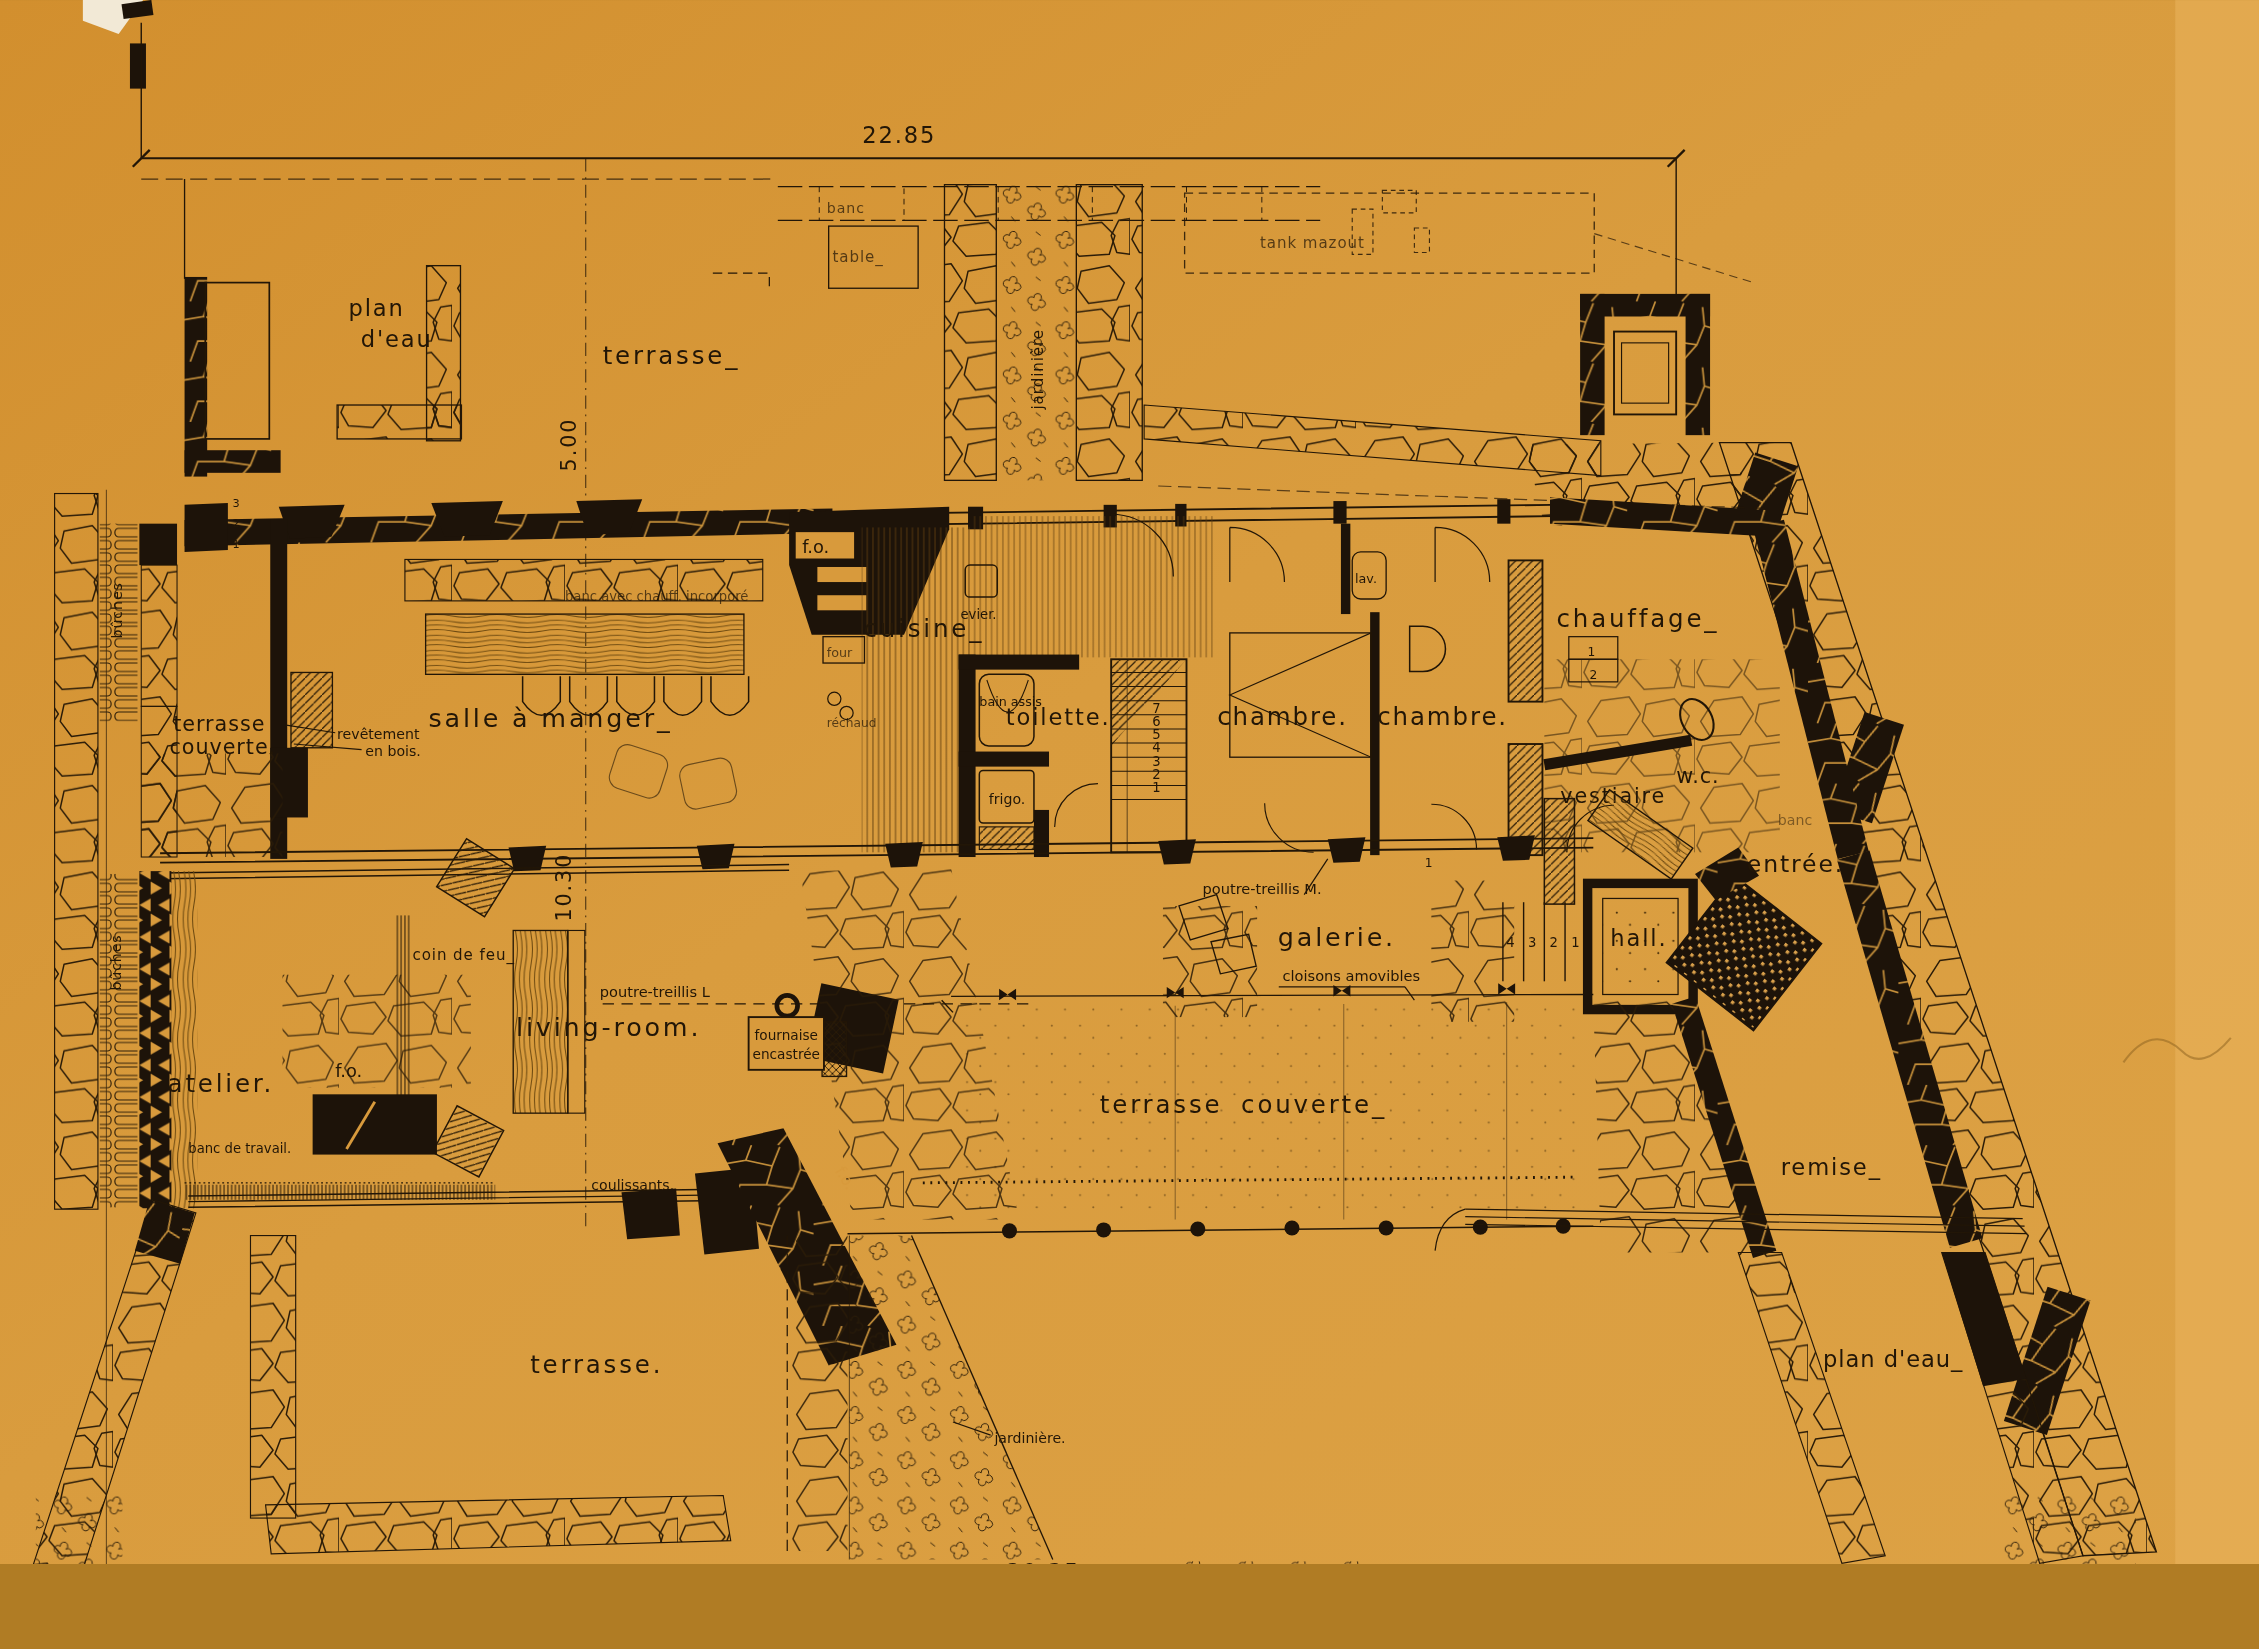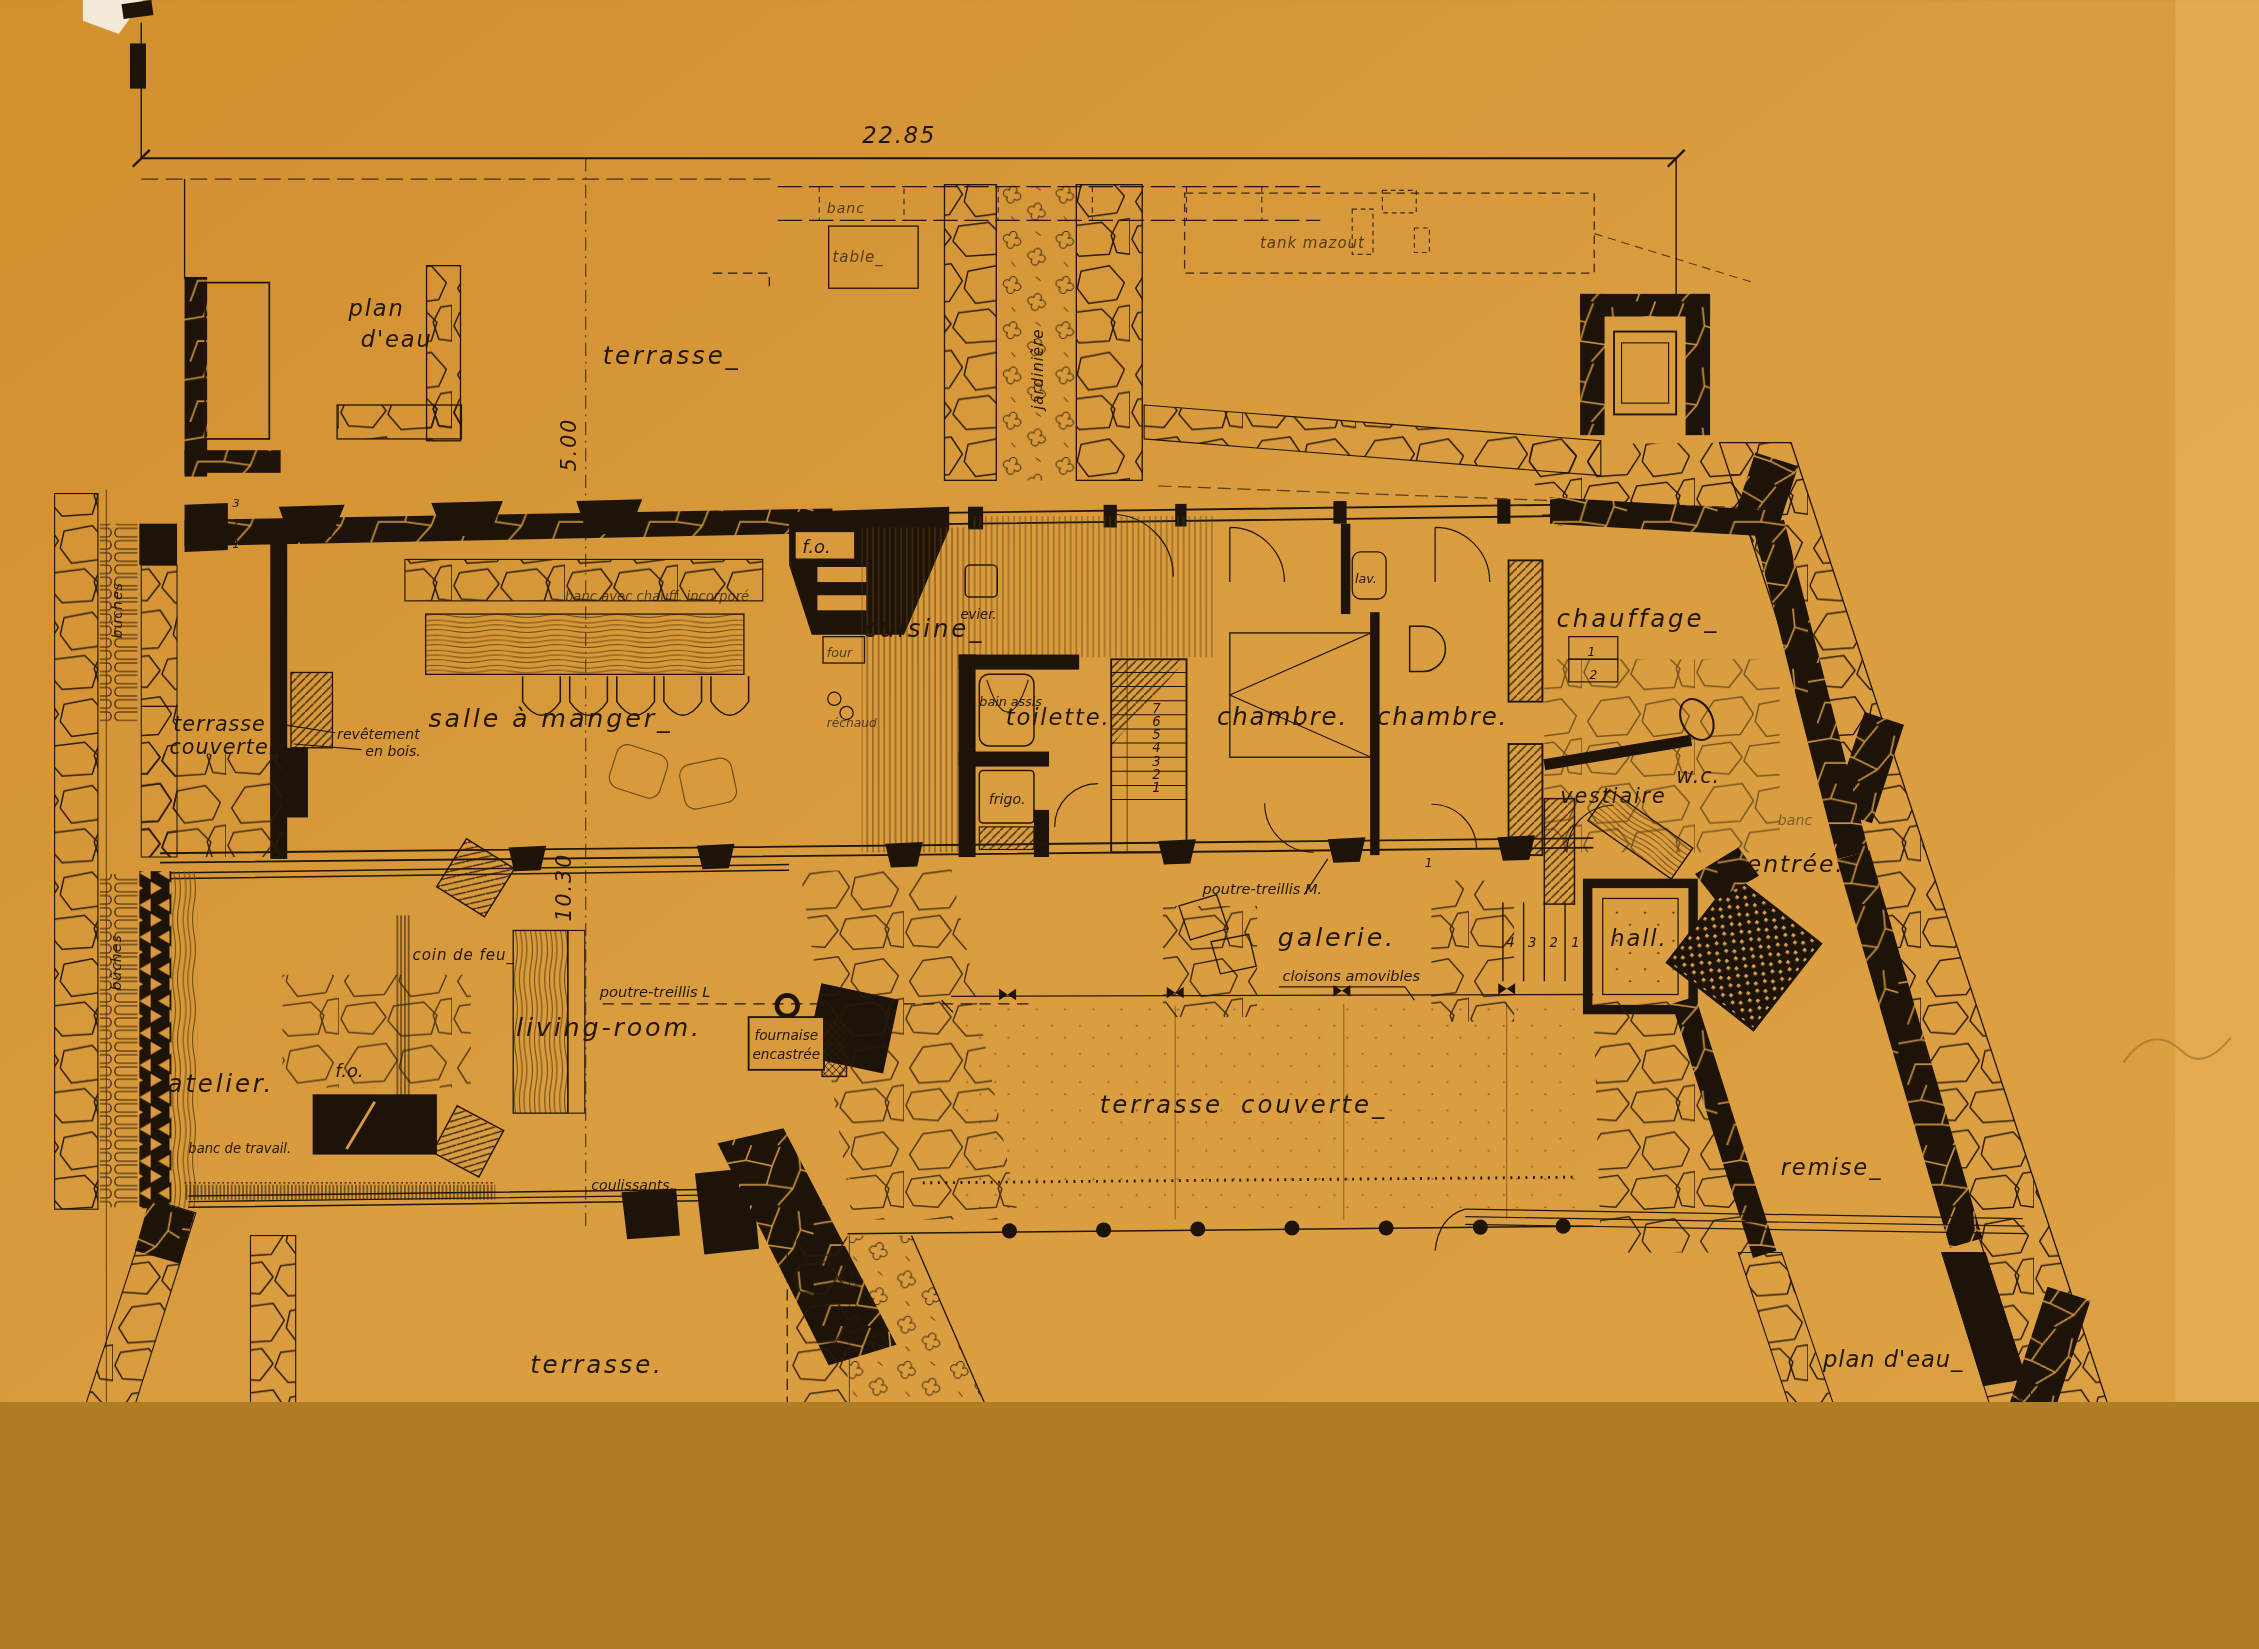--- a/index.html
+++ b/index.html
@@ -1,16 +1,16 @@
 <!DOCTYPE html>
 <html style="font-size:15px"><head>
 <meta charset="utf-8">
 <style>
   html,body{margin:0;padding:0;background:#b07c24;}
-  .sheet{position:relative;width:2260px;height:1402px;overflow:hidden;font-style:italic;}
+  .sheet{position:relative;width:2260px;height:1564px;overflow:hidden;}
   svg{display:block;}
   .t{font-family:"DejaVu Sans","Liberation Sans",sans-serif;fill:#221607;}
   .ls3{letter-spacing:3px;}
   .ls2{letter-spacing:2px;}
   .ls1{letter-spacing:1px;}
   .faint{opacity:.72;}
   .vfaint{opacity:.5;}
 </style>
 </head>
 <body>

